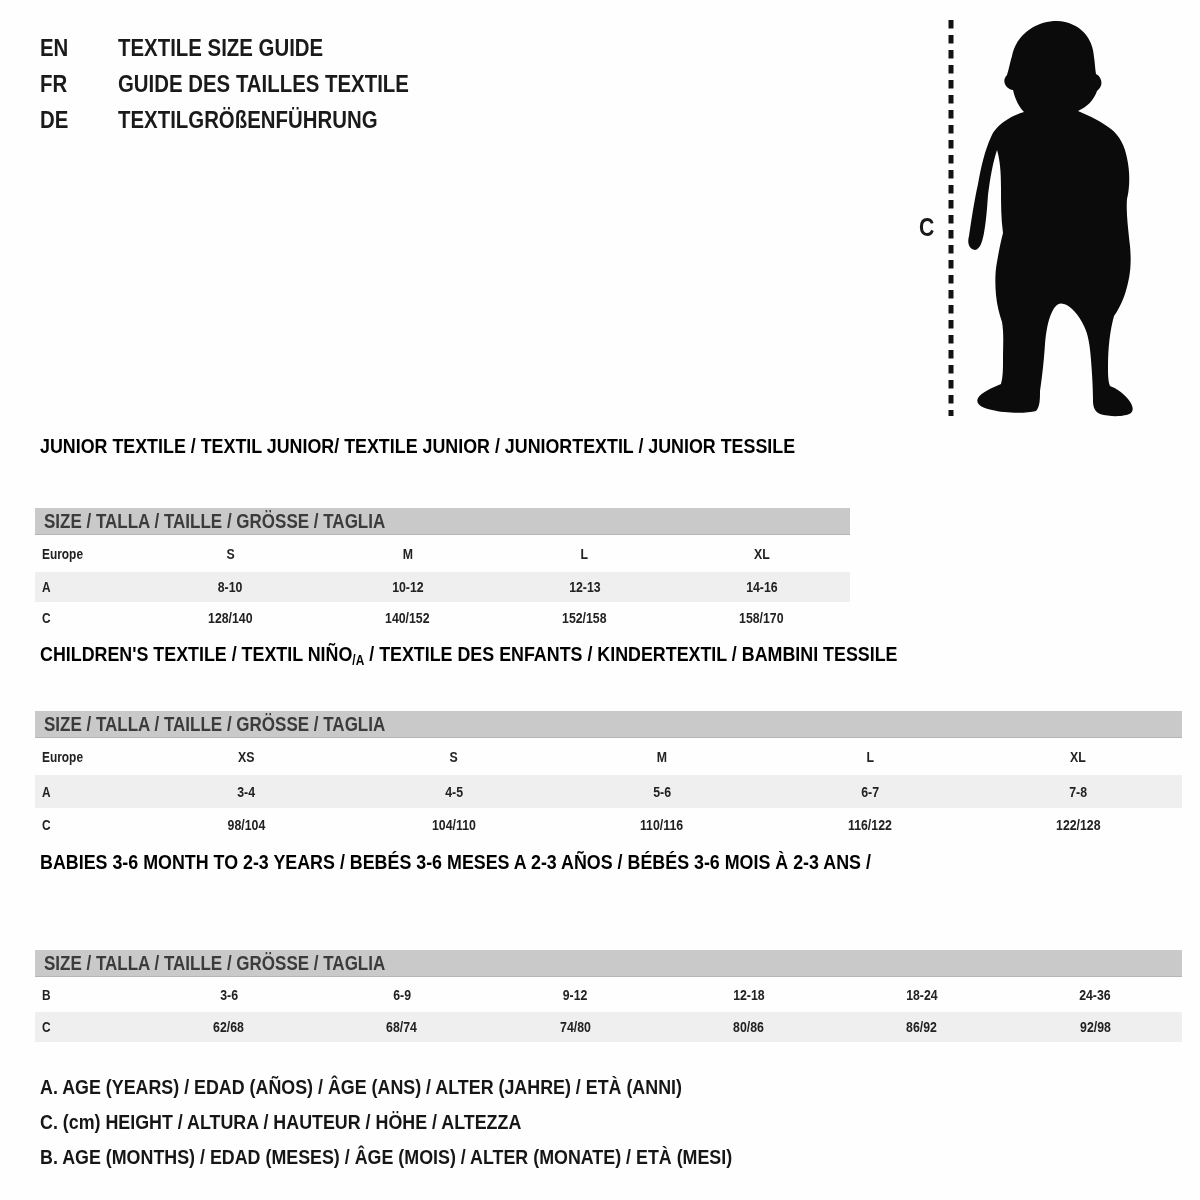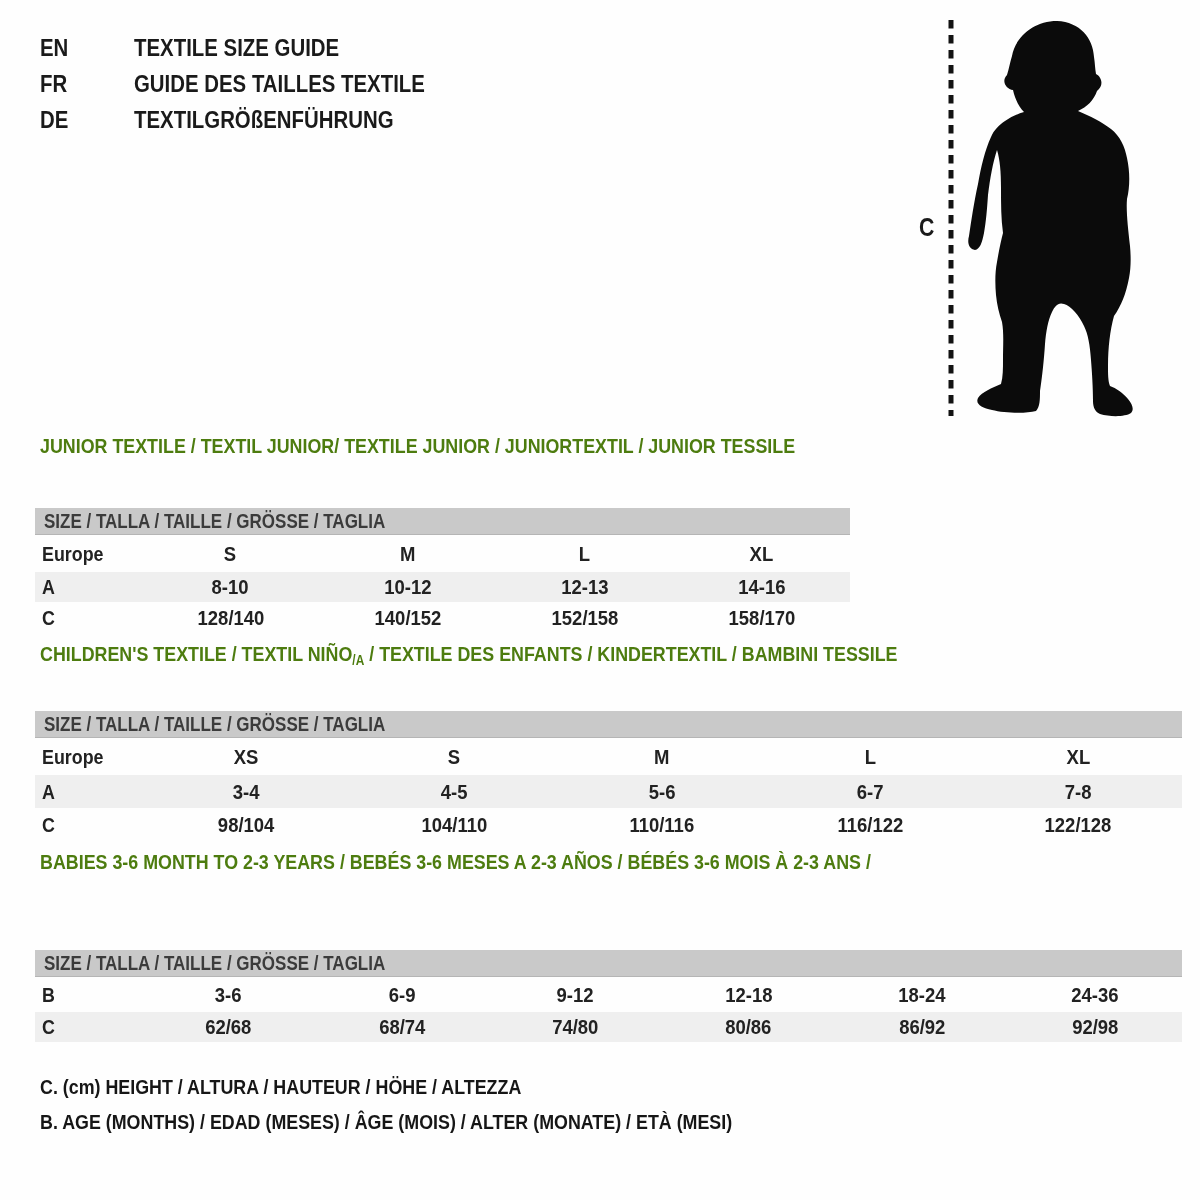--- a/index.html
+++ b/index.html
@@ -6,33 +6,33 @@
   .canvas{
     position:relative;width:1200px;height:1200px;background:#fefefe;
     font-family:"Liberation Sans",sans-serif;font-weight:bold;color:#1a1a1a;
     overflow:hidden;
   }
   
   .cx{display:inline-block;transform:scaleX(.85);transform-origin:left center;white-space:nowrap;}
   .cxc{display:inline-block;transform:scaleX(.88);transform-origin:center center;white-space:nowrap;}
 
   .lang-block{position:absolute;left:40px;top:30px;}
-  .lang-row{display:flex;height:36px;align-items:center;font-size:24px;gap:16px;}
+  .lang-row{display:flex;height:36px;align-items:center;font-size:24px;}
   .lang-code{width:78px;flex:0 0 78px;}
 
   .figure-svg{position:absolute;left:900px;top:0;width:300px;height:430px;}
   .fig-c{position:absolute;left:919px;top:213px;font-size:25px;}
 
-  .sec-title{position:absolute;font-size:21px;line-height:24px;white-space:nowrap;color:#4d7c0f;}
+  .sec-title{position:absolute;font-size:21px;line-height:24px;white-space:nowrap;color:#000000;}
   .sub{font-size:14px;vertical-align:-4px;}
 
   .tbl{position:absolute;}
   .bar{height:27px;background:#c9c9c9;display:flex;align-items:center;padding-left:9px;
        font-size:20px;color:#3b3b3b;box-shadow:0 -1px 0 #b5b5b5 inset;margin-top:22px;}
-  .row{display:flex;align-items:center;font-size:21px;color:#222222;}
+  .row{display:flex;align-items:center;font-size:14px;color:#222222;}
   .row.shaded{background:#efefef;}
   .cell-label{width:100px;flex:0 0 100px;padding-left:7px;}
   .cell{flex:1;text-align:center;}
 
   .legend{position:absolute;left:40px;top:1069px;}
   .legend-line{height:35px;display:flex;align-items:center;font-size:21px;color:#161616;}
 </style>
 </head>
 <body>
 
@@ -190,20 +190,23 @@
         <span class="cell"><span class="cxc">68/74</span></span>
         <span class="cell"><span class="cxc">74/80</span></span>
         <span class="cell"><span class="cxc">80/86</span></span>
         <span class="cell"><span class="cxc">86/92</span></span>
         <span class="cell"><span class="cxc">92/98</span></span>
       </div>
     </div>
 
   <div class="legend">
     <div class="legend-line">
+        <span class="cx">A. AGE (YEARS) / EDAD (AÑOS) / ÂGE (ANS) / ALTER (JAHRE) / ETÀ (ANNI)</span>
+      </div>
+    <div class="legend-line">
         <span class="cx">C. (cm) HEIGHT / ALTURA / HAUTEUR / HÖHE / ALTEZZA</span>
       </div>
     <div class="legend-line">
         <span class="cx">B. AGE (MONTHS) / EDAD (MESES) / ÂGE (MOIS) / ALTER (MONATE) / ETÀ (MESI)</span>
       </div>
   </div>
 
 </div>
 
 </body></html>

